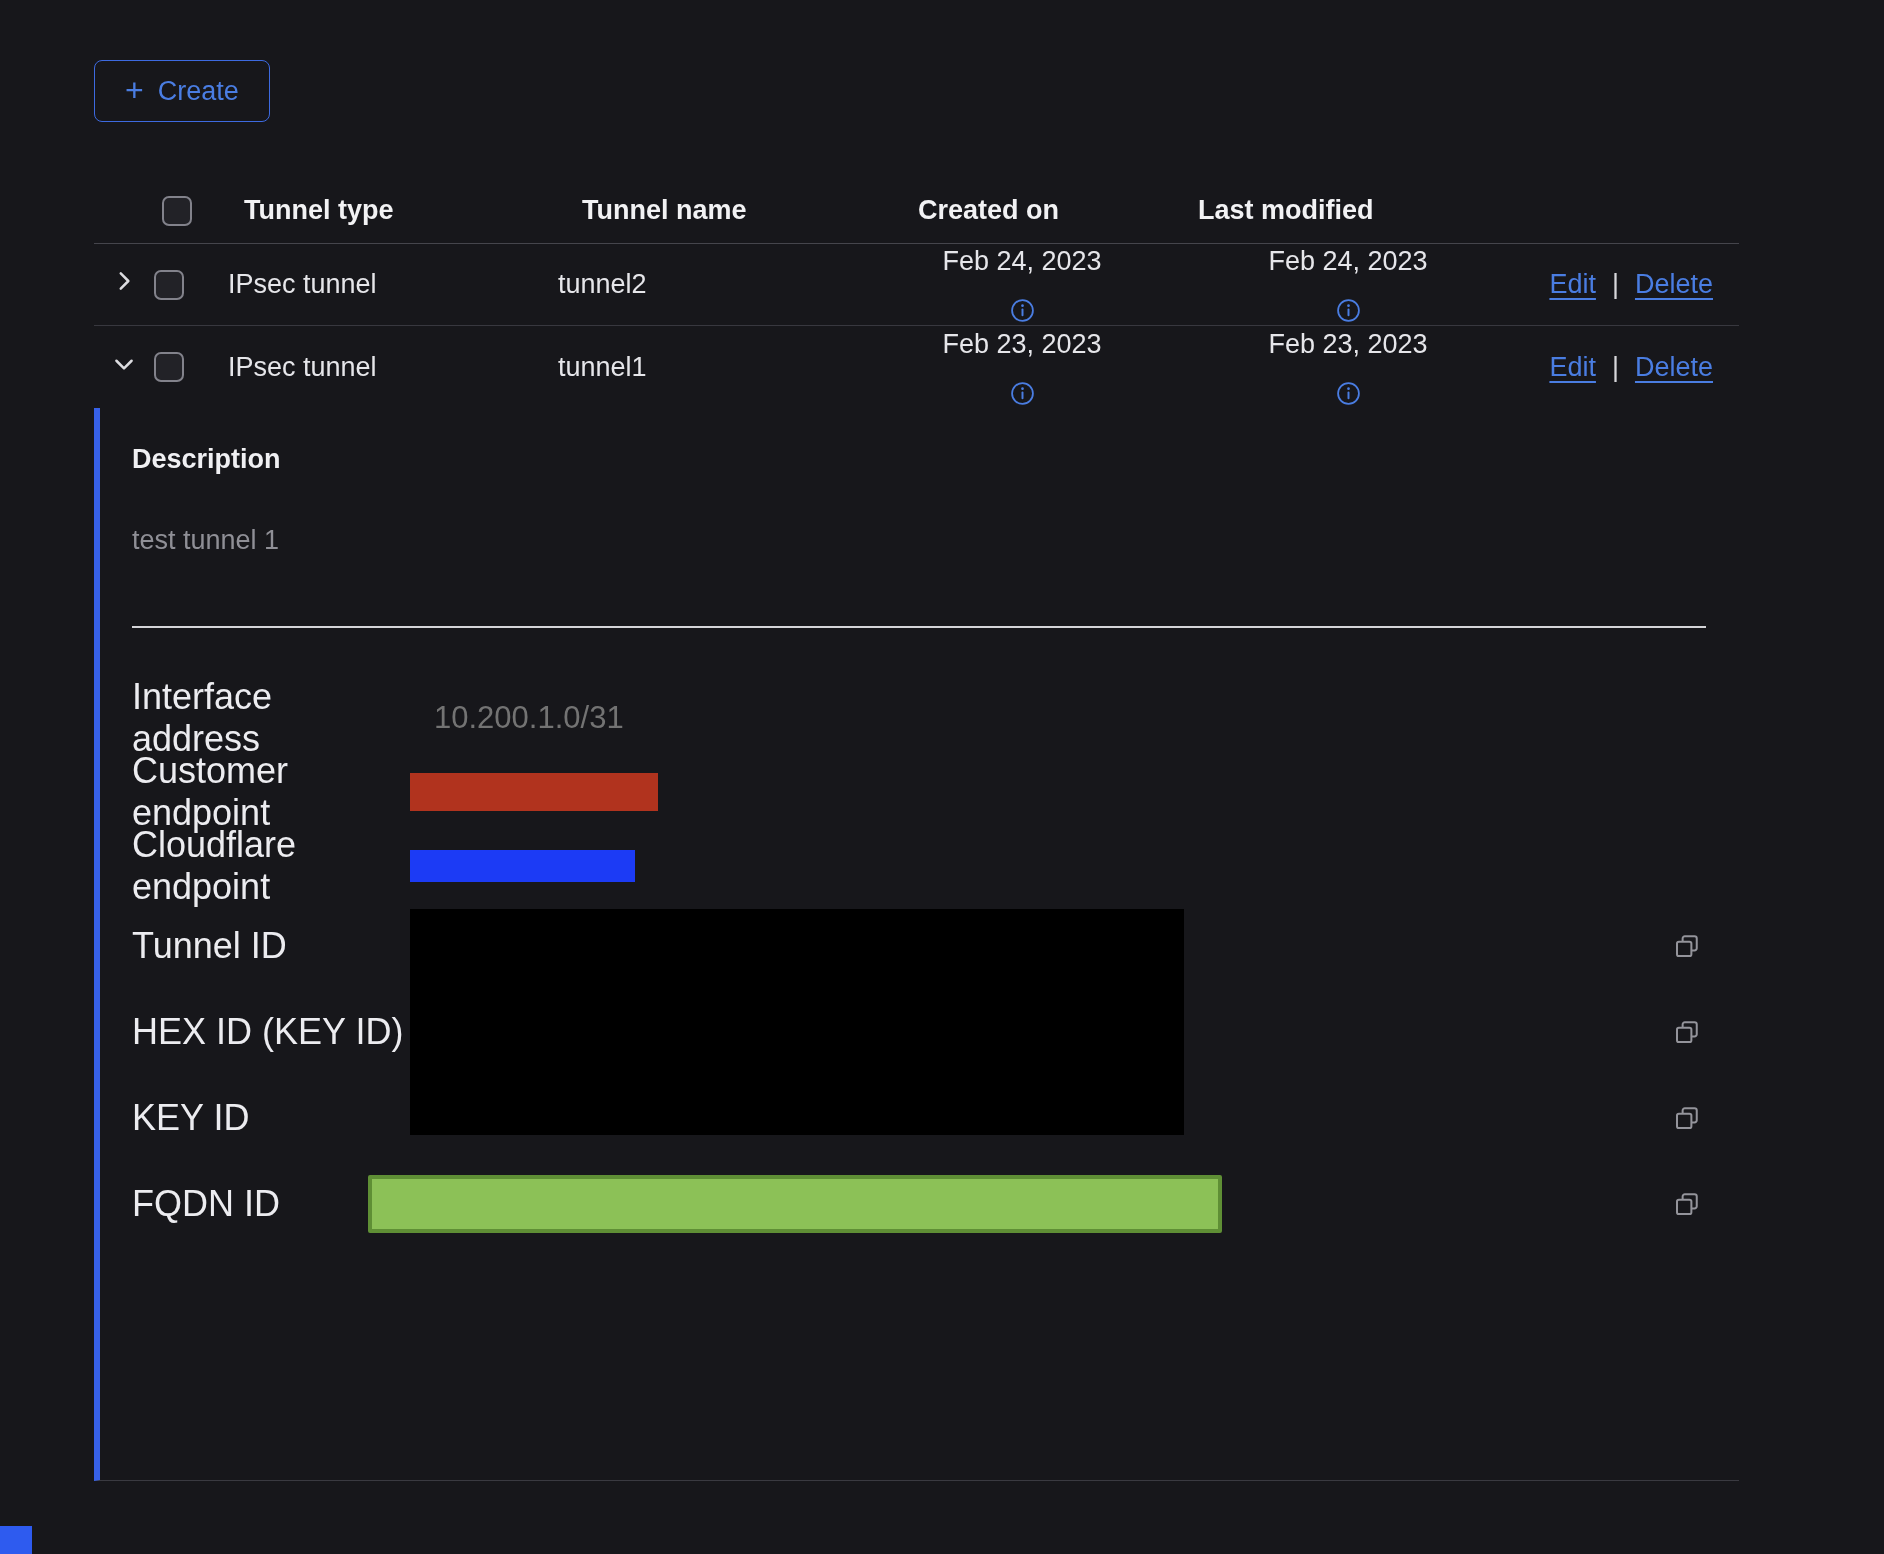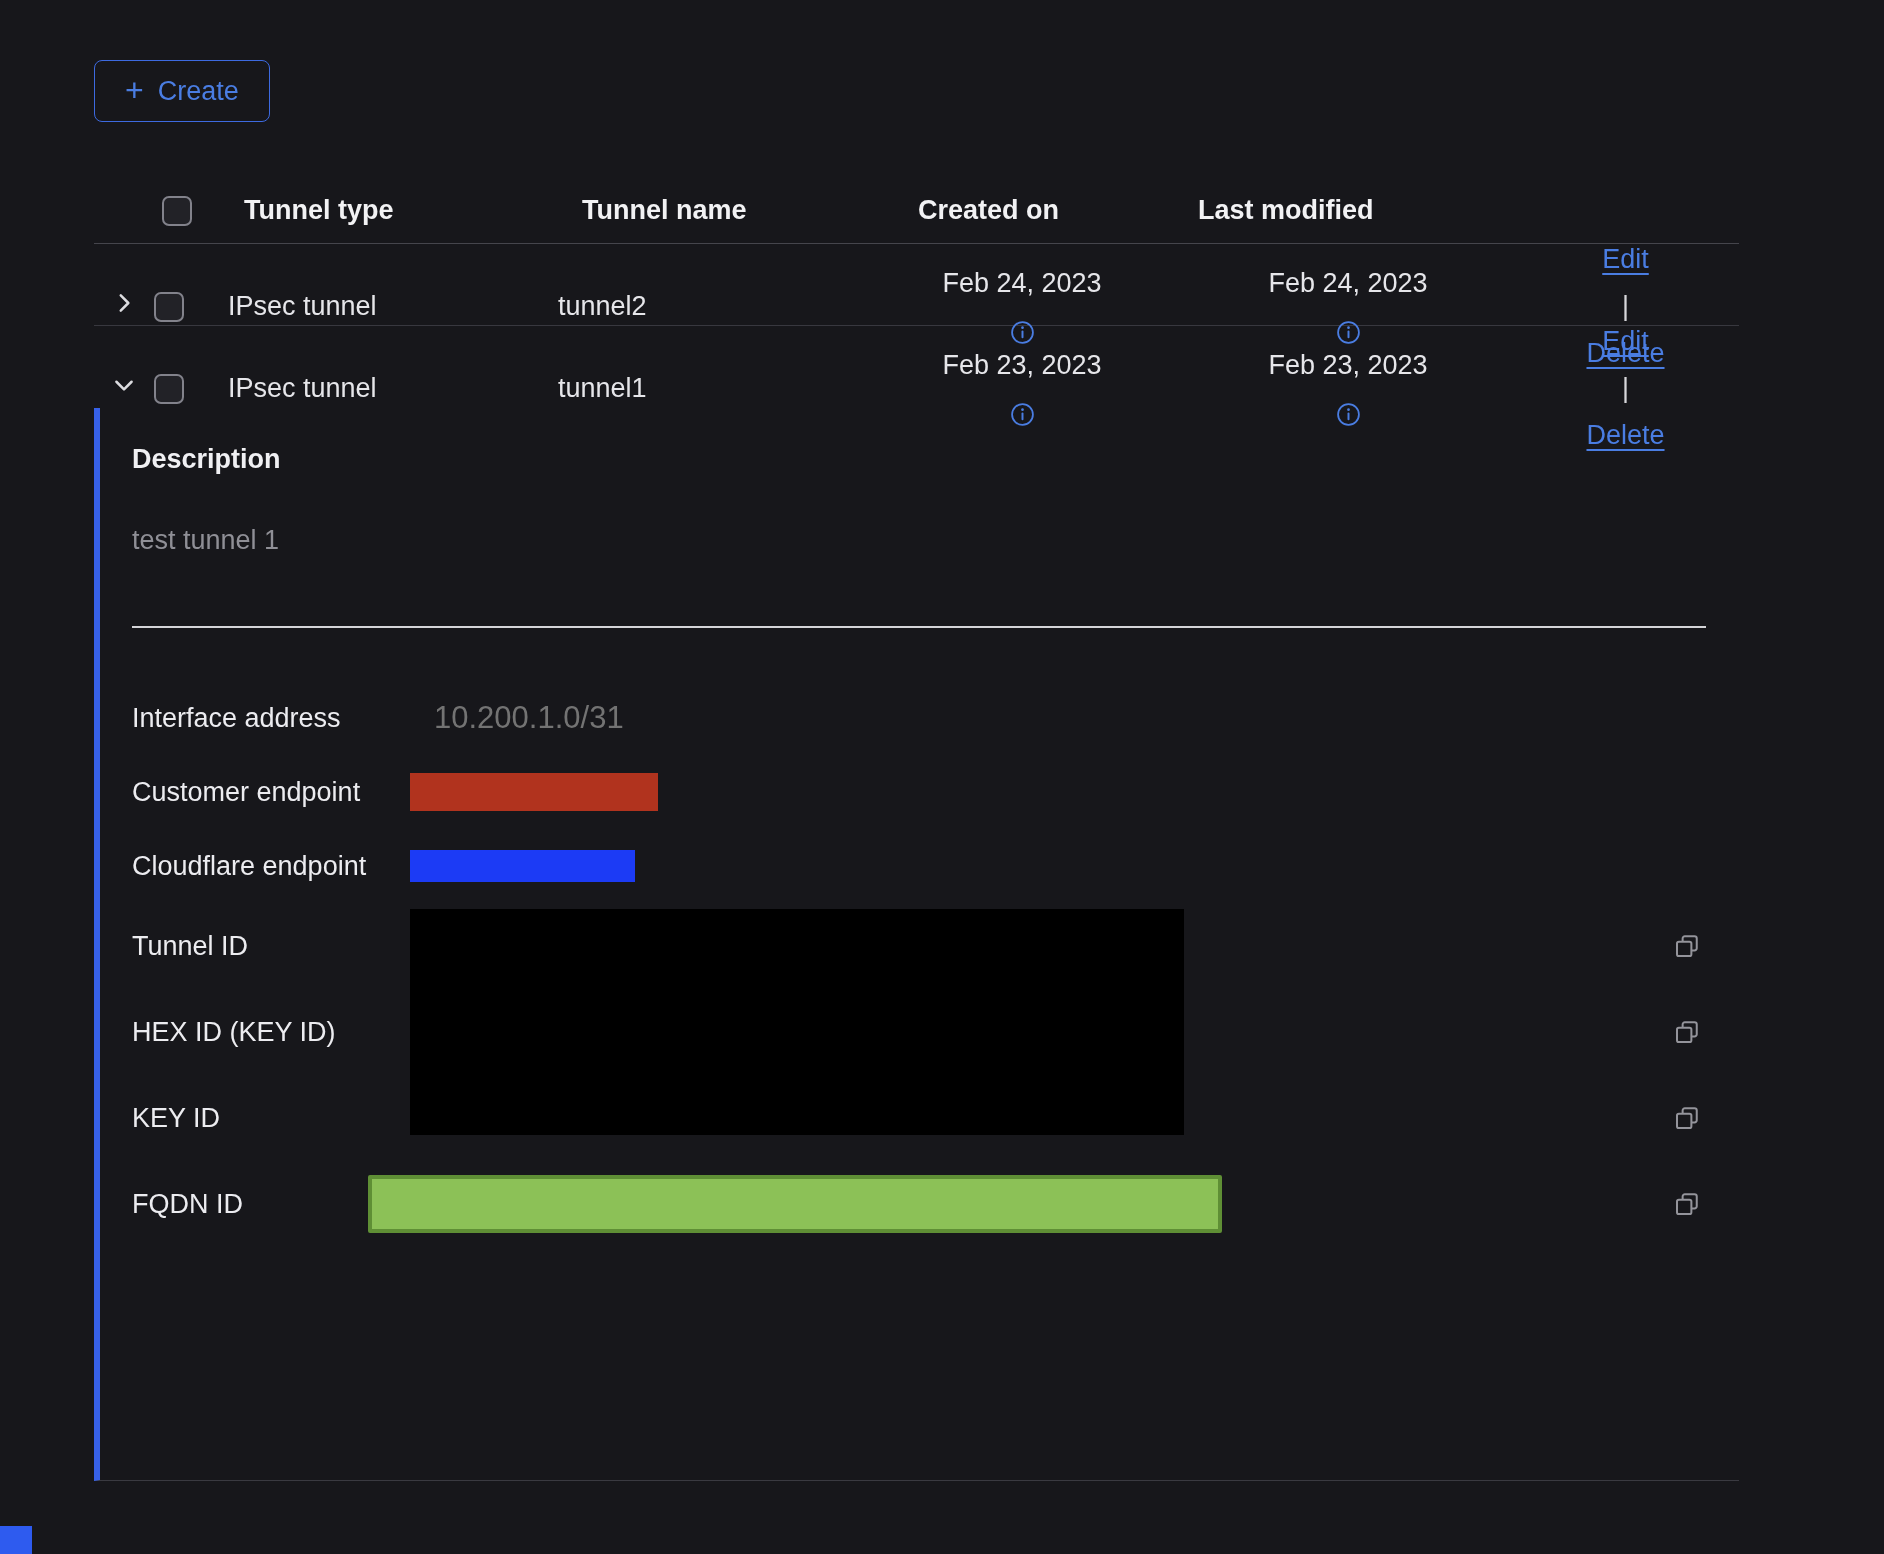--- a/index.html
+++ b/index.html
@@ -75,21 +75,20 @@
   .cell-date { display: flex; align-items: center; gap: 18px; flex-direction: column; }
   .info-icon { display: inline-flex; cursor: pointer; margin-top: 3px; }
 
   .cell-actions {
     display: flex;
     align-items: center;
     justify-content: flex-end;
     gap: 16px;
     padding-right: 26px;
     font-size: 27px;
-    flex-direction: column;
   }
   .link {
     color: #4a7de2;
     text-decoration: underline;
     text-underline-offset: 5px;
     cursor: pointer;
   }
   .action-sep { color: #d7d7db; }
 
   
@@ -138,21 +137,21 @@
   .field-row {
     position: relative;
     display: flex;
     align-items: center;
     height: 74px;
   }
   .field-row.tall { height: 86px; }
   .field-label {
     width: 278px;
     flex-shrink: 0;
-    font-size: 27px;
+    font-size: 36px;
     color: #ececf0;
   }
   .field-value { font-size: 31px; color: #737373; padding-left: 24px; }
 
   .redact-red  { width: 248px; height: 38px; background: #b1331e; }
   .redact-blue { width: 225px; height: 32px; background: #1c3bf5; }
   .redact-user { width: 746px; height: 40px; background: #000000; }
   .redact-green {
     margin-left: -42px;
     width: 854px;

